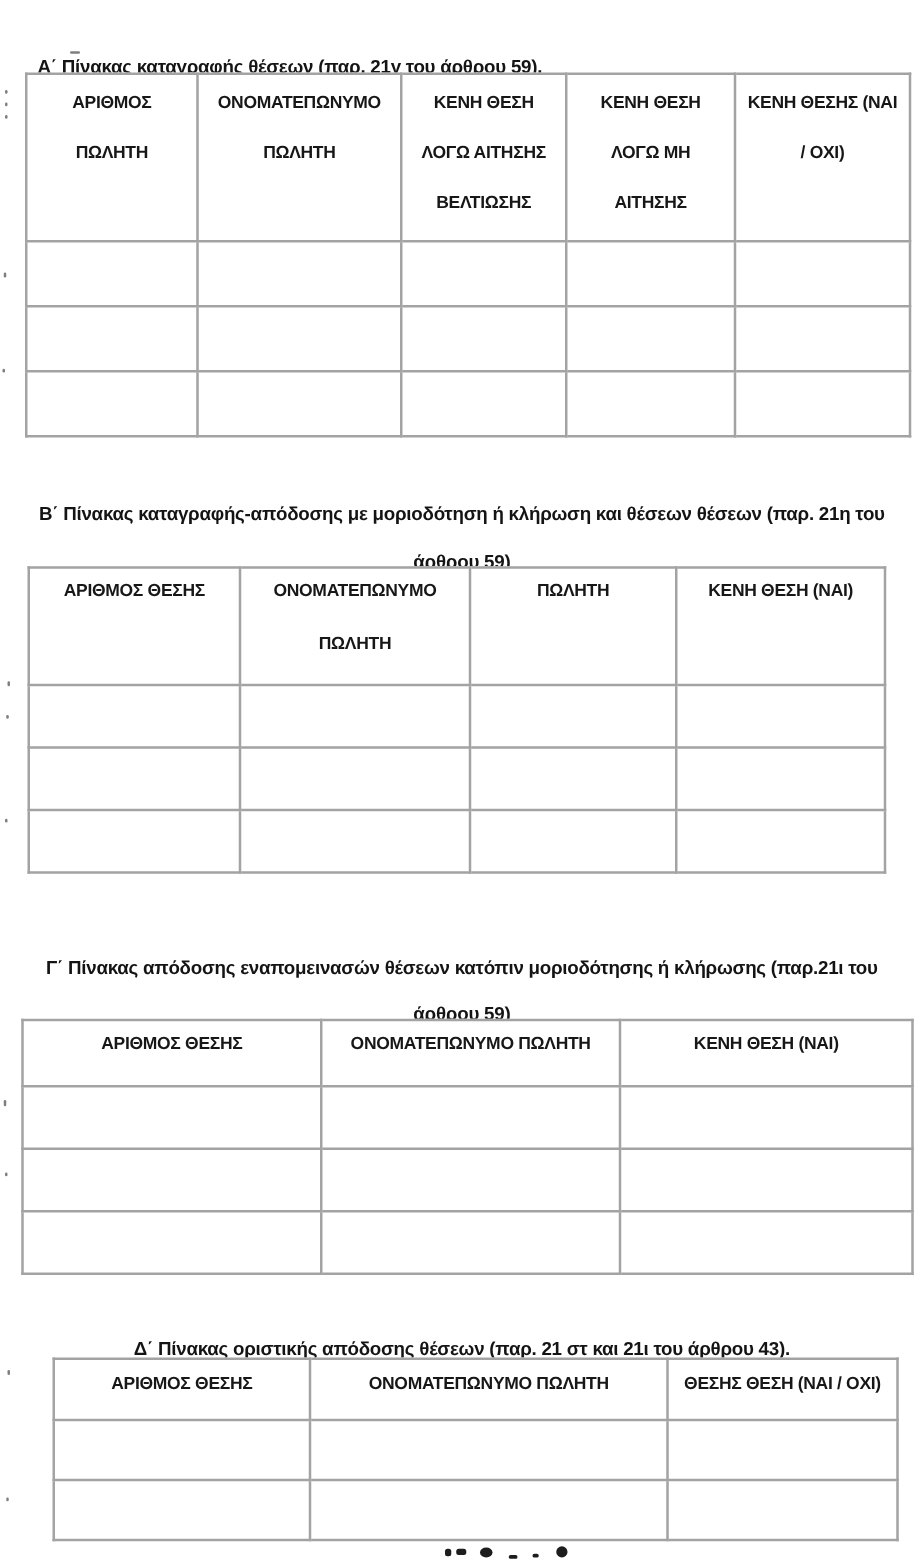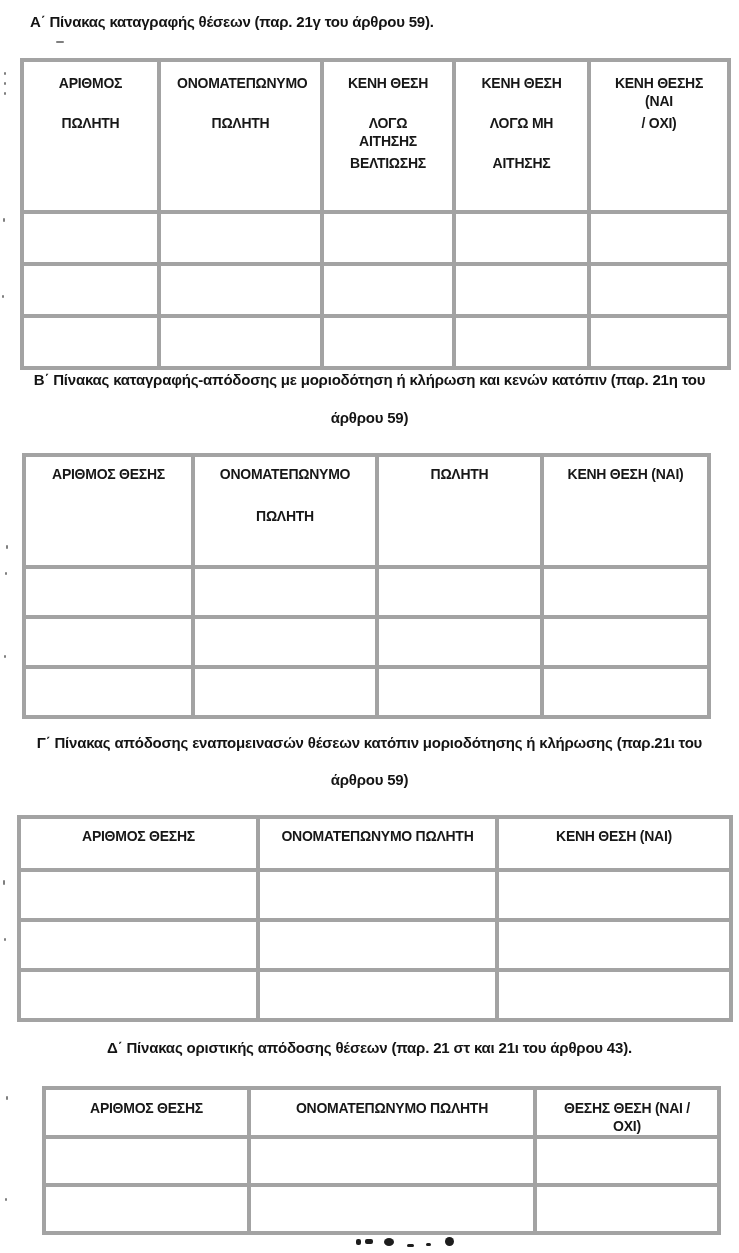--- a/index.html
+++ b/index.html
@@ -11,32 +11,33 @@
     position:relative;
     overflow:hidden;
   }
   .doc-title {
     position:absolute;
     font-size:15px;
     font-weight:600;
     letter-spacing:-0.2px;
     white-space:nowrap;
     color:#141414;
+    margin-top:32px;
   }
   .centered { left:0; width:739px; text-align:center; }
 
   table {
     position:absolute;
     border-collapse:collapse;
     table-layout:fixed;
     background:#ffffff;
   }
   th, td {
-    border:4px solid #a3a3a3;
-    padding:16px;
+    border:2px solid #a3a3a3;
+    padding:0;
   }
   th {
     font-size:14px;
     font-weight:600;
     letter-spacing:-0.25px;
     text-align:center;
     vertical-align:top;
     color:#171717;
   }
   tr { page-break-inside:avoid; }
@@ -141,21 +142,21 @@
     <tr>
       <td></td>
         <td></td>
         <td></td>
         <td></td>
         <td></td>
     </tr>
   </tbody>
 </table>
 
-<div class="doc-title centered" style="top:371px;">Β΄ Πίνακας καταγραφής-απόδοσης με μοριοδότηση ή κλήρωση και κενών κατόπιν (παρ. 21η του</div>
+<div class="doc-title centered" style="top:371px;">Β΄ Πίνακας καταγραφής-απόδοσης με μοριοδότηση ή κλήρωση και θέσεων θέσεων (παρ. 21η του</div>
 <div class="doc-title centered" style="top:409px;">άρθρου 59)</div>
 
 <table id="table-b">
   <colgroup>
     <col style="width:169px">
       <col style="width:184px">
       <col style="width:165px">
       <col style="width:167px">
   </colgroup>
   <thead>

